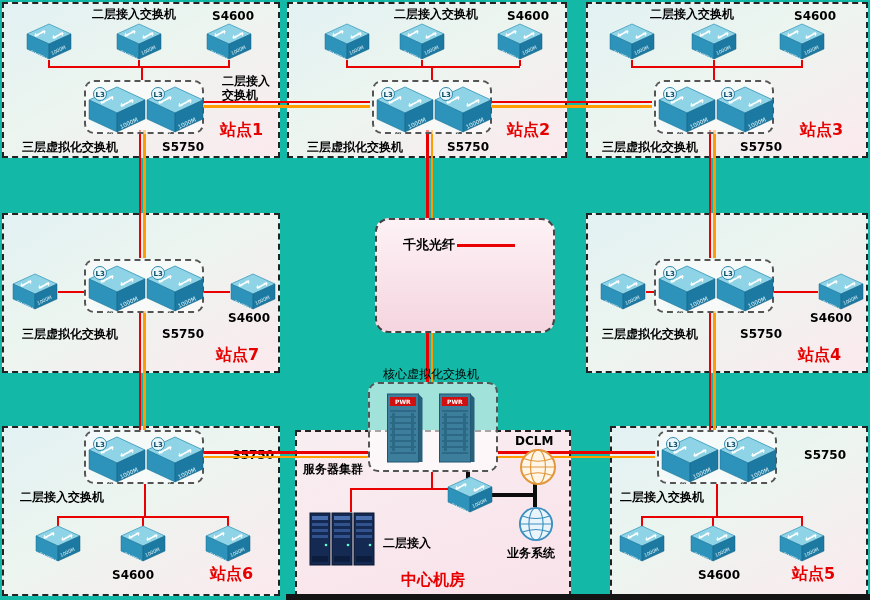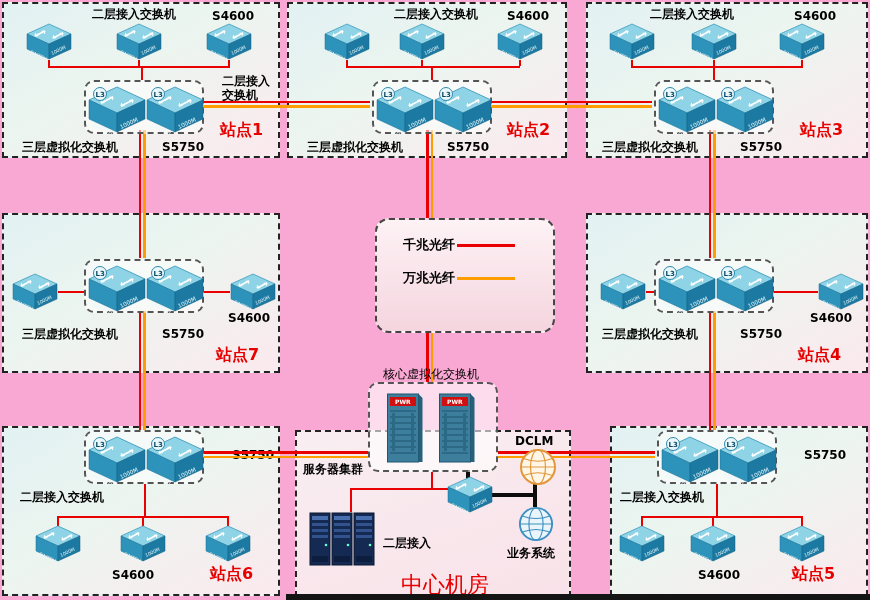--- a/index.html
+++ b/index.html
@@ -1,28 +1,28 @@
 <!DOCTYPE html>
 <html><head>
 <meta charset="utf-8">
 <style>
   *{margin:0;padding:0;box-sizing:border-box}
   html,body{background:#ffffff}
   body{font-family:"DejaVu Sans","Liberation Sans",sans-serif}
-  #stage{position:relative;width:870px;height:600px;background:#f9a8d4;overflow:hidden}
+  #stage{position:relative;width:870px;height:600px;background:#14b8a6;overflow:hidden}
 
   .site{position:absolute;border:2px dashed #222;
         background:linear-gradient(150deg,#e2f1f3 0%,#ecf5ef 45%,#fbe9ee 100%)}
   .room{background:linear-gradient(160deg,#f8eef1 0%,#f9e2e9 100%)}
 
   .lbl{position:absolute;font-size:12px;font-weight:bold;color:#000;
        white-space:nowrap;line-height:1.18}
   .wrap{white-space:normal}
   .sitename{position:absolute;font-size:16px;font-weight:bold;color:#e60000;white-space:nowrap}
-  .roomname{position:absolute;font-size:22px;font-weight:normal;color:#e60000;white-space:nowrap}
+  .roomname{position:absolute;font-size:16px;font-weight:bold;color:#e60000;white-space:nowrap}
 
   .pairbox{position:absolute;width:120px;height:54px;border:2px dashed #555;
            border-radius:10px;background:rgba(255,255,255,0.55);z-index:6}
   .corebox{position:absolute;border:2px dashed #555;border-radius:10px;
            background:rgba(255,255,255,0.6);z-index:6}
 
   .icon{position:absolute;line-height:0;z-index:7}
 
   .rl{position:absolute;background:#e90000;z-index:5}
   .bl{position:absolute;background:#0d0d0d;z-index:5}
@@ -289,24 +289,20 @@
     <div class="lbl" style="left:224px;top:96px">S4600</div>
     <div class="lbl" style="left:18px;top:112px">三层虚拟化交换机</div>
     <div class="lbl" style="left:158px;top:112px">S5750</div>
     <div class="sitename" style="left:212px;top:130px">站点7</div>
   </div>
 
   <div class="legend" style="left:375px;top:218px;width:180px;height:115px">
     <div class="leg-row" style="left:26px;top:16px">
       <span class="leg-label">千兆光纤</span>
       <span class="leg-line leg-red"></span>
-    </div>
-    <div class="leg-row" style="left:26px;top:49px">
-      <span class="leg-label">万兆光纤</span>
-      <span class="leg-line leg-orange"></span>
     </div>
   </div>
 
   <div class="site" style="left:586px;top:213px;width:282px;height:160px">
     <div class="icon" style="left:12px;top:58px"><svg width="46" height="38" viewBox="0 0 46 38">
           <polygon points="23,1 45,11 23,21 1,11" fill="#8ed3e6" stroke="#3f9cbe" stroke-width="0.8"></polygon>
           <polygon points="1,11 23,21 23,36 1,26" fill="#2e93ba" stroke="#1c6f93" stroke-width="0.5"></polygon>
           <polygon points="23,21 45,11 45,26 23,36" fill="#1c7aa2" stroke="#155e80" stroke-width="0.5"></polygon>
           <path d="M9,13 L19,8 M27,15 L37,10" stroke="#ffffff" stroke-width="1.6" fill="none"></path>
           <path d="M19,8 l-3.4,0.3 M19,8 l-0.6,2.8 M9,13 l3.4,-0.3 M9,13 l0.6,-2.8 M37,10 l-3.4,0.3 M37,10 l-0.6,2.8 M27,15 l3.4,-0.3 M27,15 l0.6,-2.8" stroke="#ffffff" stroke-width="1" fill="none"></path>

